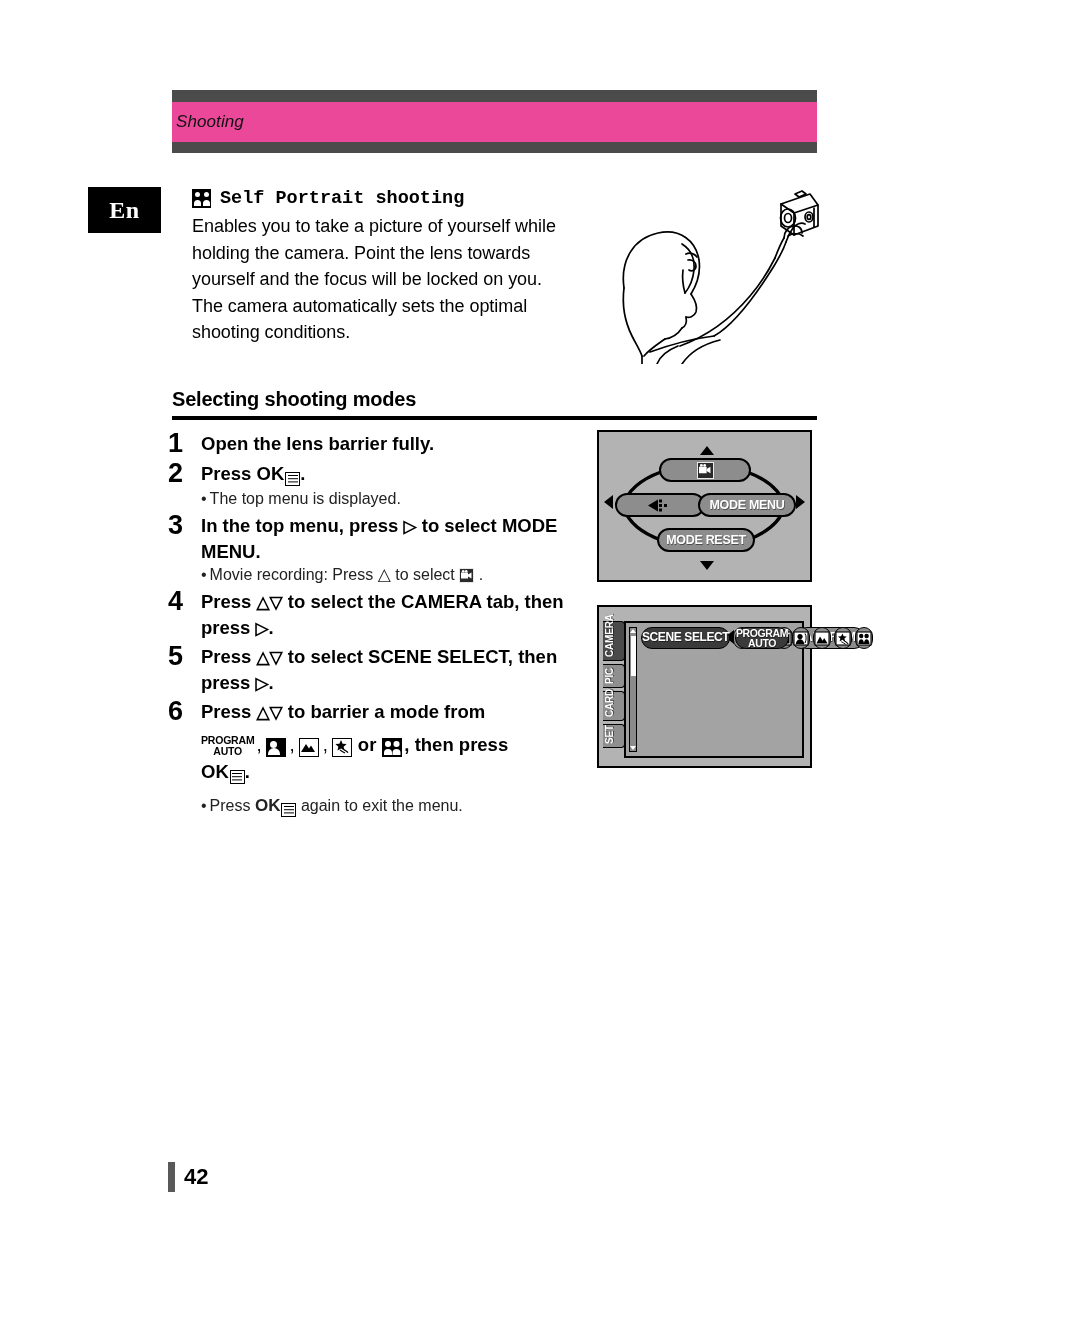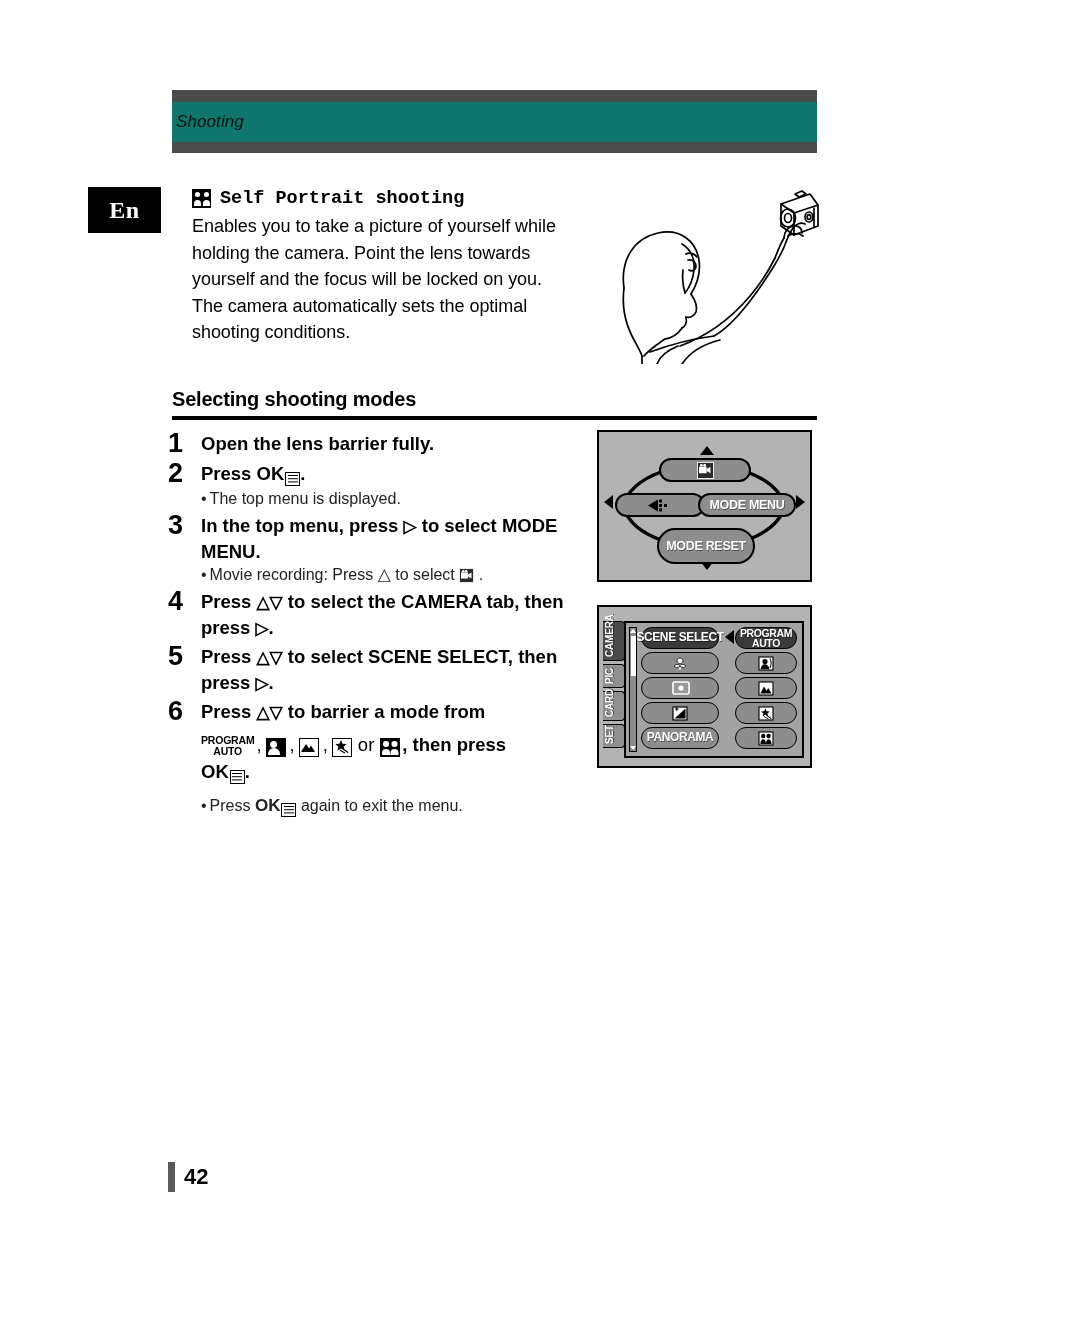--- a/index.html
+++ b/index.html
@@ -23,21 +23,21 @@
     top: 90px;
     width: 645px;
   }
   #header .bar {
     height: 12px;
     background: #4b4b4b;
   }
   #header .bar.bottom { height: 11px; }
   #header .band {
     height: 40px;
-    background: #0f766e;
+    background: #ec4899;
     display: flex;
     align-items: center;
     padding-left: 4px;
   }
   #header .band .hdr-text {
     font-style: italic;
     font-size: 17px;
     color: #111;
     letter-spacing: .1px;
   }
@@ -387,21 +387,21 @@
     border-left: 3px solid transparent;
     border-right: 3px solid transparent;
   }
   .scrollbar .ar.up { top: 1px; border-bottom: 4px solid #fff; }
   .scrollbar .ar.dn { bottom: 1px; border-top: 4px solid #fff; }
 
   .menucol {
     position: absolute;
     top: 4px;
     display: flex;
-    flex-direction: column;
+    flex-direction: row;
     gap: 3px;
   }
   .menucol.left { left: 15px; width: 78px; }
   .menucol.right { right: 5px; width: 62px; }
   .mrow {
     height: 22px;
     background: #8d8d8d;
     border: 1.8px solid #000;
     border-radius: 999px;
     box-sizing: border-box;
@@ -615,21 +615,21 @@
             </svg>
         </span>
         <span style="font-weight:normal;margin:0 4px;">,</span>
         <span class="ic ic-night">
           <svg width="16" height="15" viewBox="0 0 16 15">
             <path d="M8 1 L9.6 4.8 L13.6 5 L10.6 7.7 L11.6 11.6 L8 9.4 L4.4 11.6 L5.4 7.7 L2.4 5 L6.4 4.8 Z" fill="#000"></path>
             <path d="M10 10 C12.5 11.5 14 12.5 15 13.6" stroke="#000" stroke-width="1.3" fill="none"></path>
             <path d="M7 11 C9 12.4 10.5 13.2 12 14" stroke="#000" stroke-width="1.1" fill="none"></path>
           </svg>
         </span>
-        <span style="font-weight:normal;margin:0 6px;">or</span>
+        <span style="font-weight:bold;margin:0 6px;">or</span>
         <span class="ic ic-self"></span>
         <span style="margin-left:2px;">, then press</span>
       </div>
       <div style="margin-top:2px;">
         <span class="ok-glyph">
           <span>OK</span>
             <span class="menu-icon"></span>
         </span><span>.</span>
       </div>
     </div>
@@ -682,21 +682,21 @@
         <rect x="13" y="10.5" width="3" height="3" fill="#000"></rect>
         <rect x="18" y="6" width="3" height="3" fill="#000"></rect>
       </svg>
     </span>
   </div>
 
   <div class="pill" style="right:14px;top:61px;width:98px;height:24px;">
     <span class="lbl">MODE MENU</span>
   </div>
 
-  <div class="pill" style="left:58px;top:96px;width:98px;height:36px;">
+  <div class="pill" style="left:58px;top:96px;width:98px;height:24px;">
     <span class="lbl">MODE RESET</span>
   </div>
 </div>
 
 <div class="lcd" id="lcd-modemenu">
 
   <div class="tabs">
     <div class="tab active" style="height:40px;">CAMERA</div>
     <div class="tab" style="height:24px;">PIC</div>
     <div class="tab" style="height:30px;">CARD</div>

